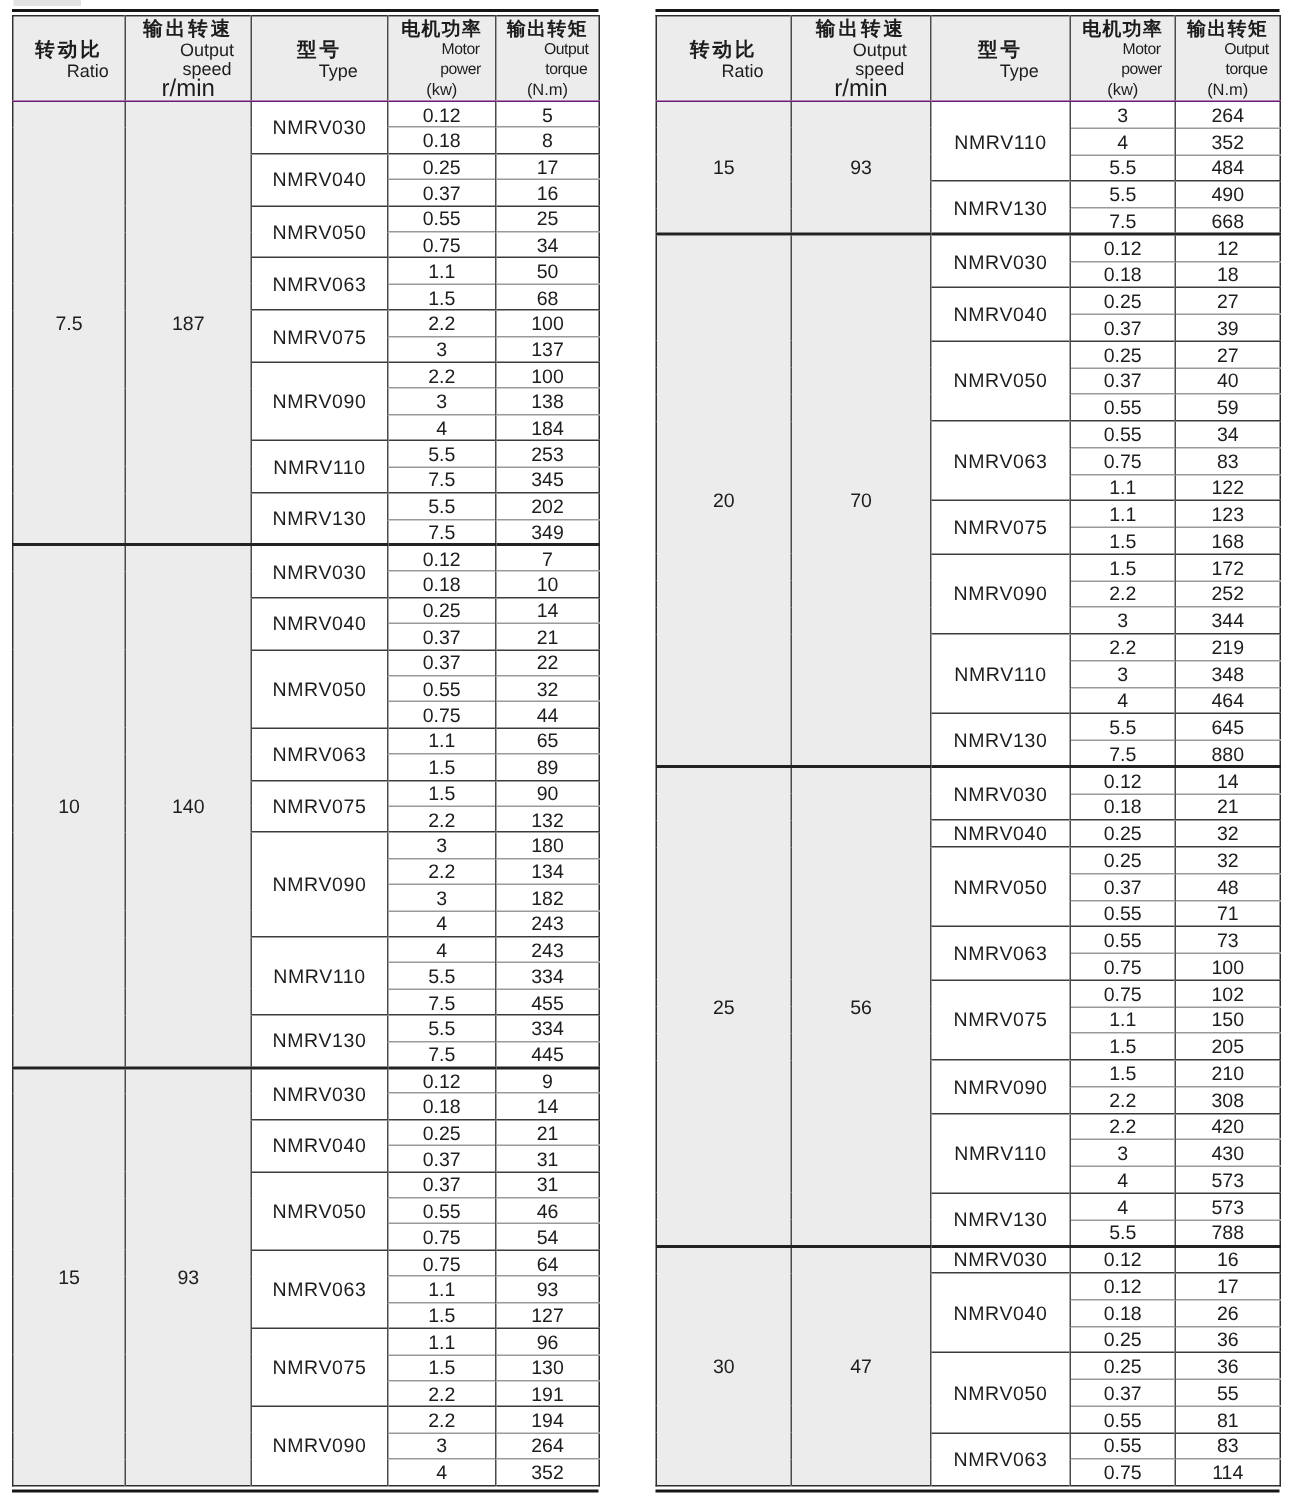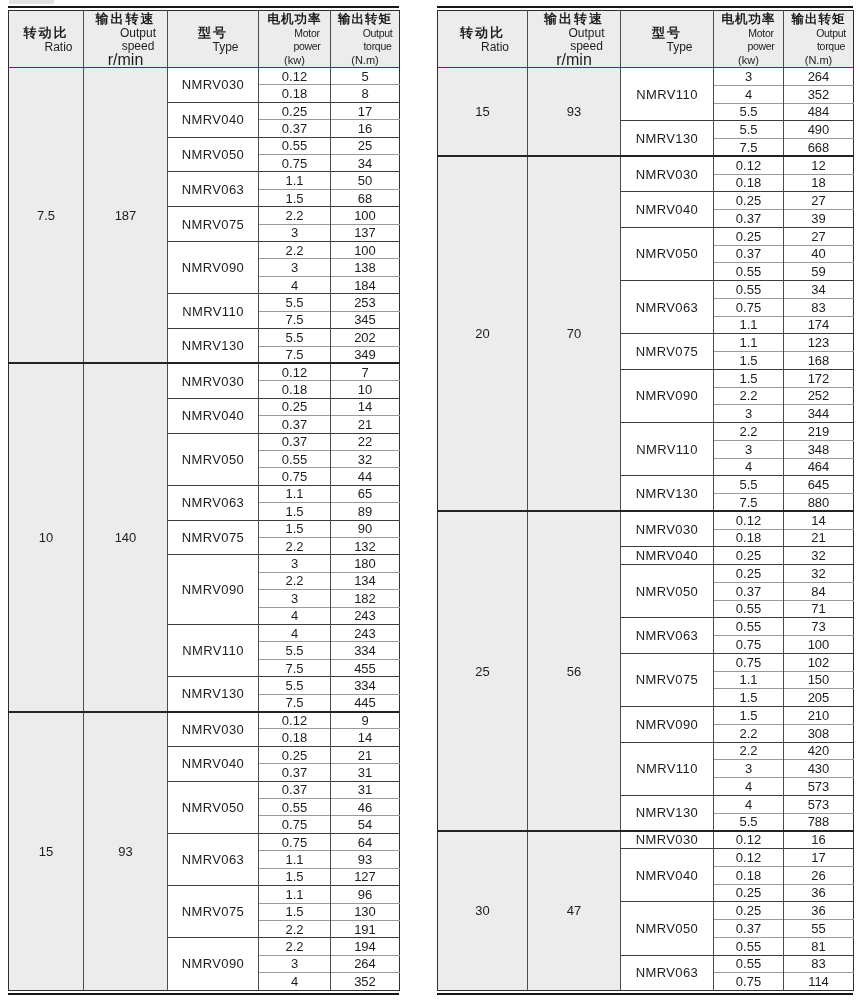--- a/index.html
+++ b/index.html
@@ -458,21 +458,21 @@
             <td class="type" rowspan="3">NMRV063</td>
             <td class="val">0.55</td>
             <td class="val">34</td>
           </tr>
           <tr>
             <td class="val">0.75</td>
             <td class="val">83</td>
           </tr>
           <tr>
             <td class="val">1.1</td>
-            <td class="val">174</td>
+            <td class="val">122</td>
           </tr>
           <tr class="type-start">
             <td class="type" rowspan="2">NMRV075</td>
             <td class="val">1.1</td>
             <td class="val">123</td>
           </tr>
           <tr>
             <td class="val">1.5</td>
             <td class="val">168</td>
           </tr>
@@ -527,21 +527,21 @@
             <td class="val">0.25</td>
             <td class="val">32</td>
           </tr>
           <tr class="type-start">
             <td class="type" rowspan="3">NMRV050</td>
             <td class="val">0.25</td>
             <td class="val">32</td>
           </tr>
           <tr>
             <td class="val">0.37</td>
-            <td class="val">84</td>
+            <td class="val">48</td>
           </tr>
           <tr>
             <td class="val">0.55</td>
             <td class="val">71</td>
           </tr>
           <tr class="type-start">
             <td class="type" rowspan="2">NMRV063</td>
             <td class="val">0.55</td>
             <td class="val">73</td>
           </tr>

